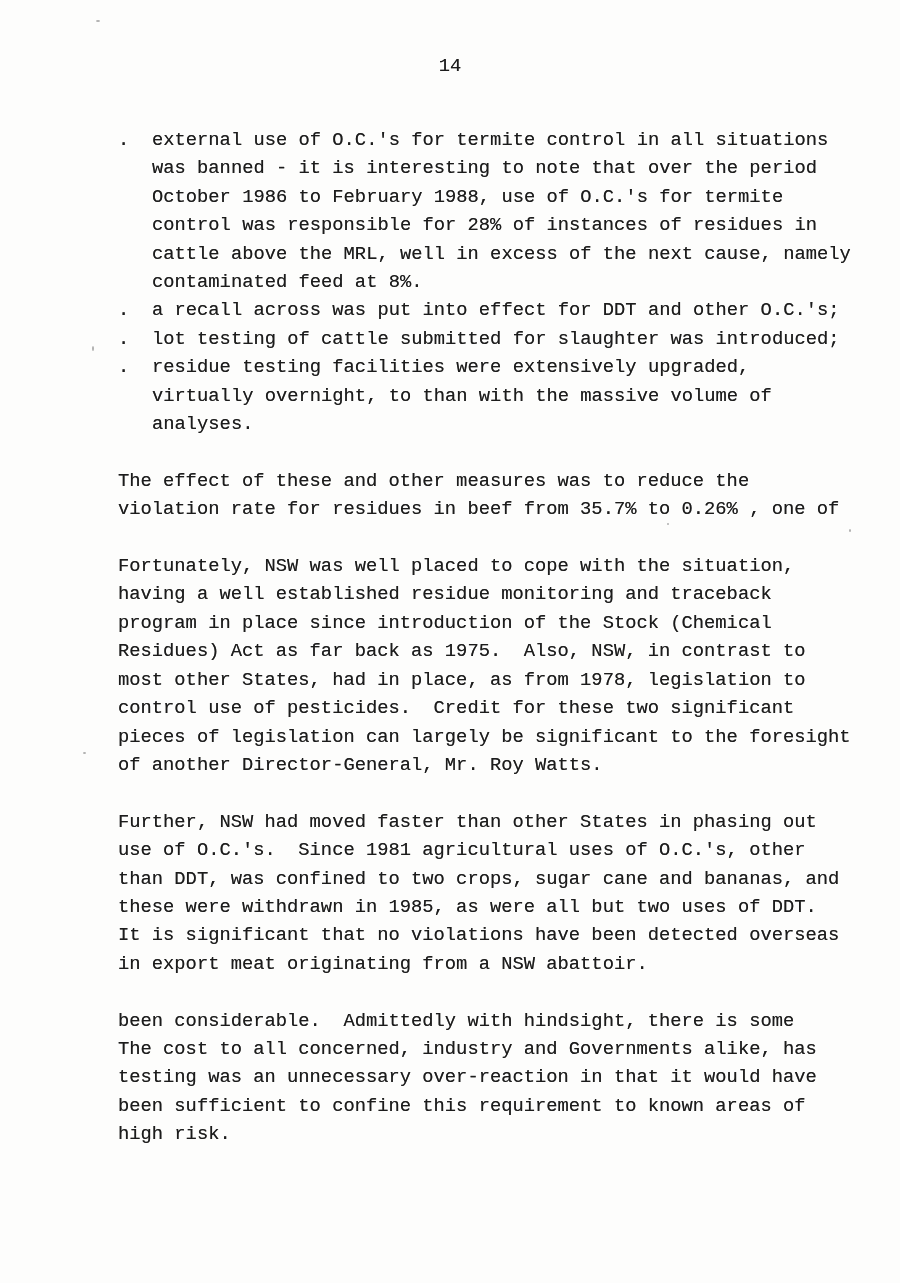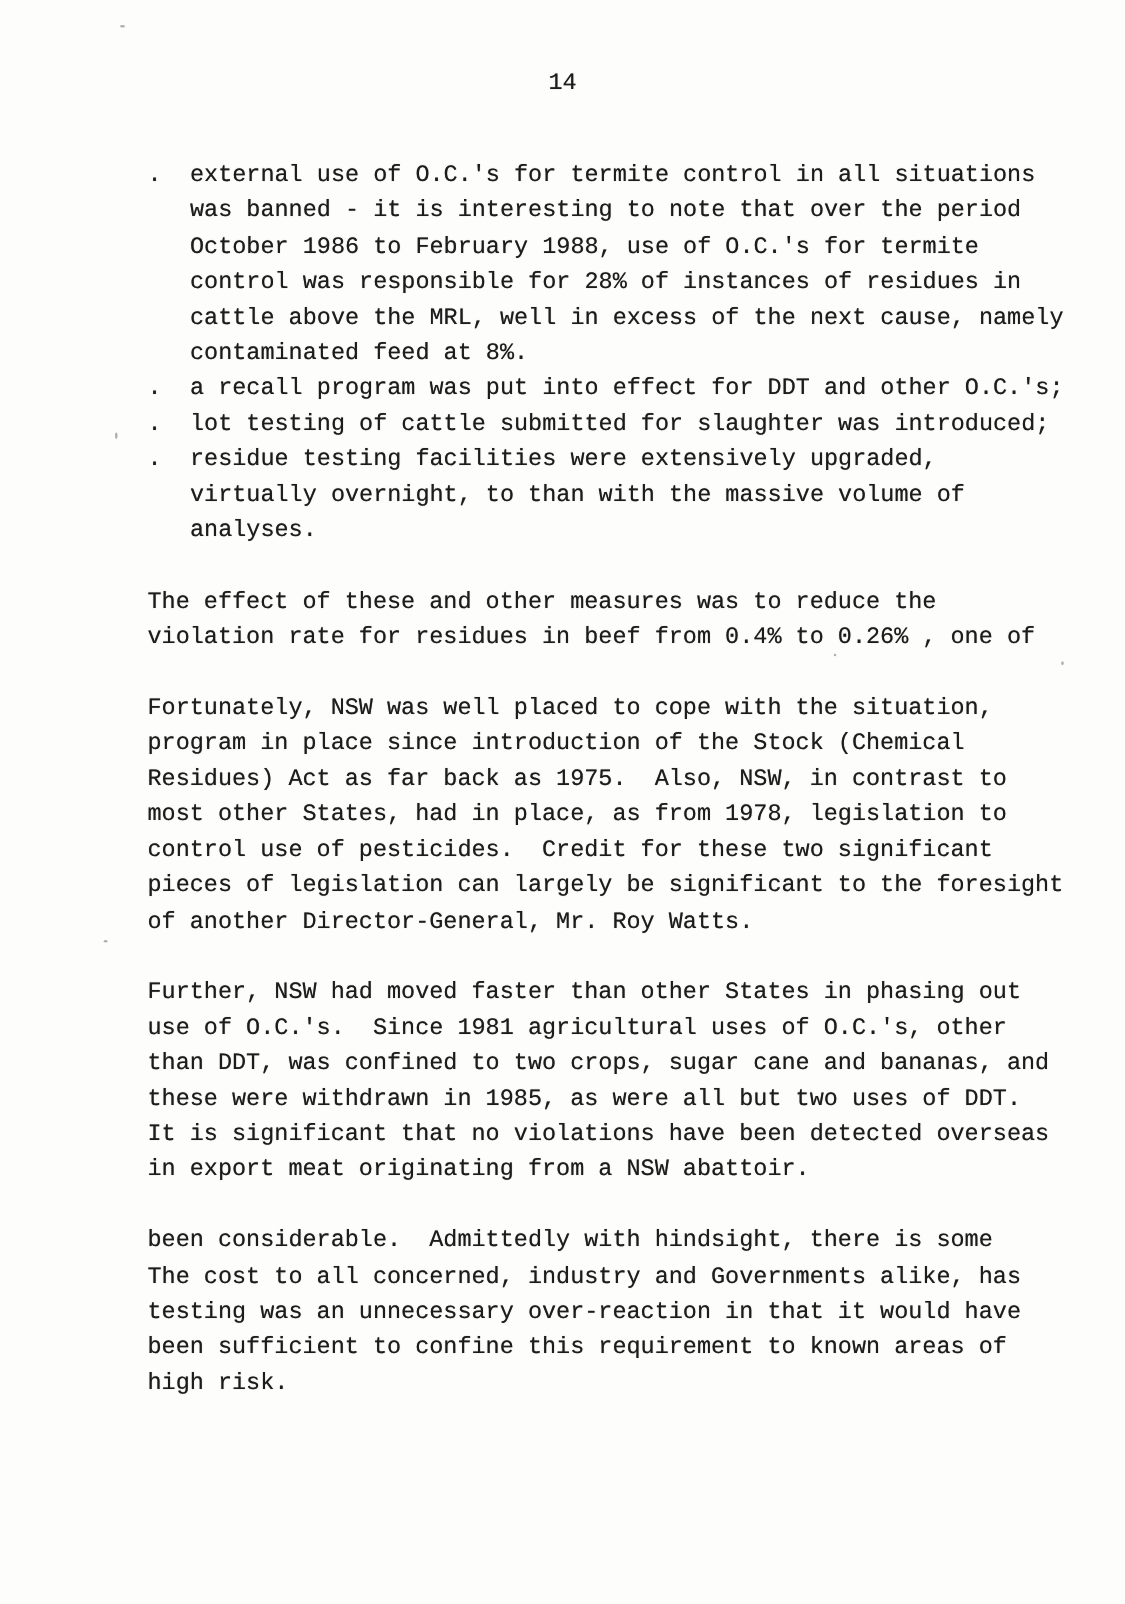--- a/index.html
+++ b/index.html
@@ -76,44 +76,45 @@
         <div class="line">external use of O.C.'s for termite control in all situations</div>
         <div class="line">was banned - it is interesting to note that over the period</div>
         <div class="line">October 1986 to February 1988, use of O.C.'s for termite</div>
         <div class="line">control was responsible for 28% of instances of residues in</div>
         <div class="line">cattle above the MRL, well in excess of the next cause, namely</div>
         <div class="line">contaminated feed at 8%.</div>
       </div>
 
       <div class="bullet-item">
         <span class="bullet-marker">.</span>
-        <div class="line">a recall program was put into effect for DDT and other O.C.'s;</div>
+        <div class="line">a recall across was put into effect for DDT and other O.C.'s;</div>
       </div>
 
       <div class="bullet-item">
         <span class="bullet-marker">.</span>
         <div class="line">lot testing of cattle submitted for slaughter was introduced;</div>
       </div>
 
       <div class="bullet-item">
         <span class="bullet-marker">.</span>
         <div class="line">residue testing facilities were extensively upgraded,</div>
         <div class="line">virtually overnight, to than with the massive volume of</div>
         <div class="line">analyses.</div>
       </div>
 
     </div>
 
     <div class="paragraph">
       <div class="line">The effect of these and other measures was to reduce the</div>
-      <div class="line">violation rate for residues in beef from 0.4% to 0.26% , one of</div>
+      <div class="line">violation rate for residues in beef from 35.7% to 0.26% , one of</div>
     </div>
 
     <div class="paragraph">
       <div class="line">Fortunately, NSW was well placed to cope with the situation,</div>
+      <div class="line">having a well established residue monitoring and traceback</div>
       <div class="line">program in place since introduction of the Stock (Chemical</div>
       <div class="line">Residues) Act as far back as 1975.  Also, NSW, in contrast to</div>
       <div class="line">most other States, had in place, as from 1978, legislation to</div>
       <div class="line">control use of pesticides.  Credit for these two significant</div>
       <div class="line">pieces of legislation can largely be significant to the foresight</div>
       <div class="line">of another Director-General, Mr. Roy Watts.</div>
     </div>
 
     <div class="paragraph">
       <div class="line">Further, NSW had moved faster than other States in phasing out</div>

